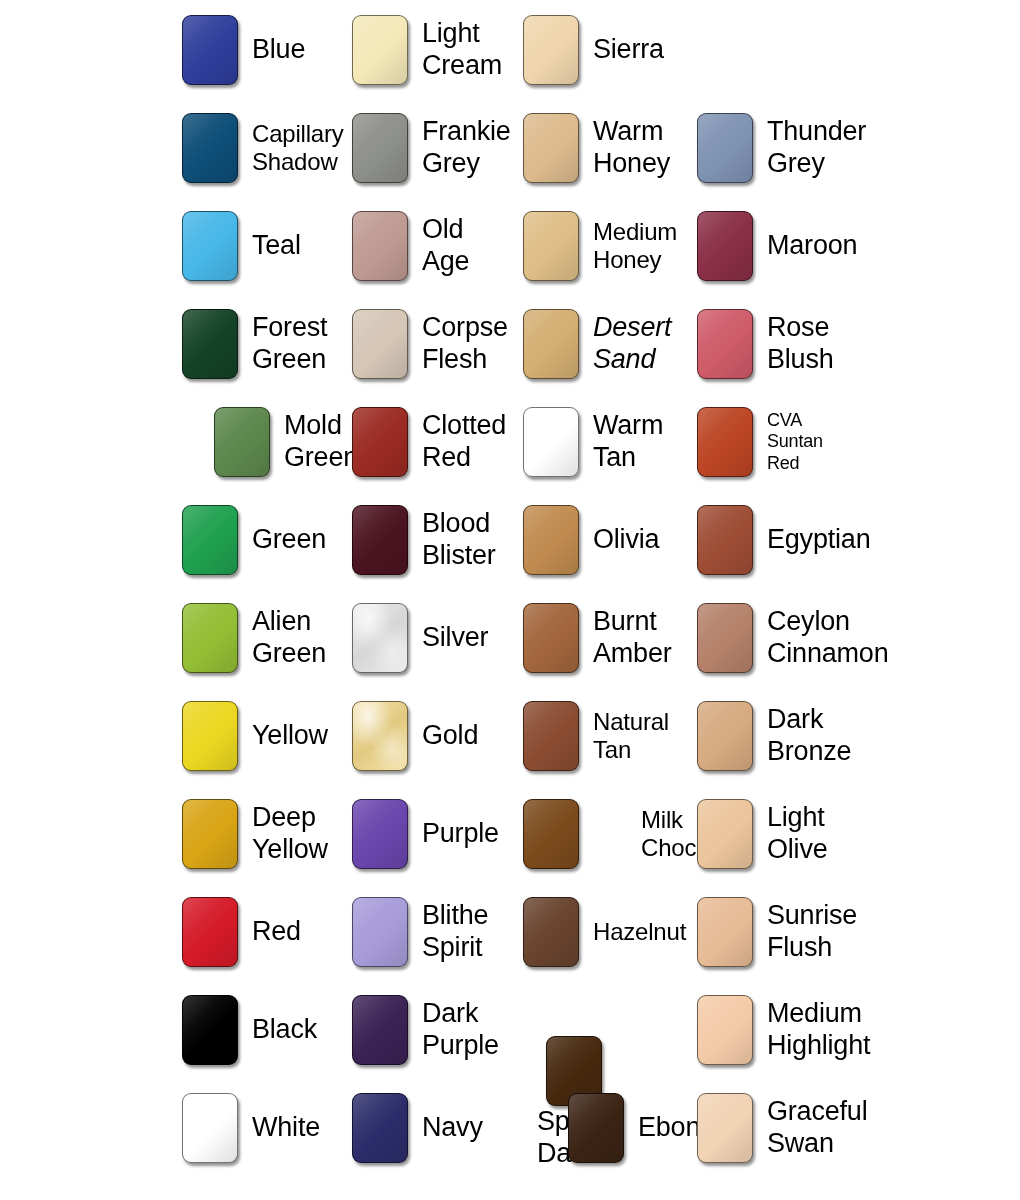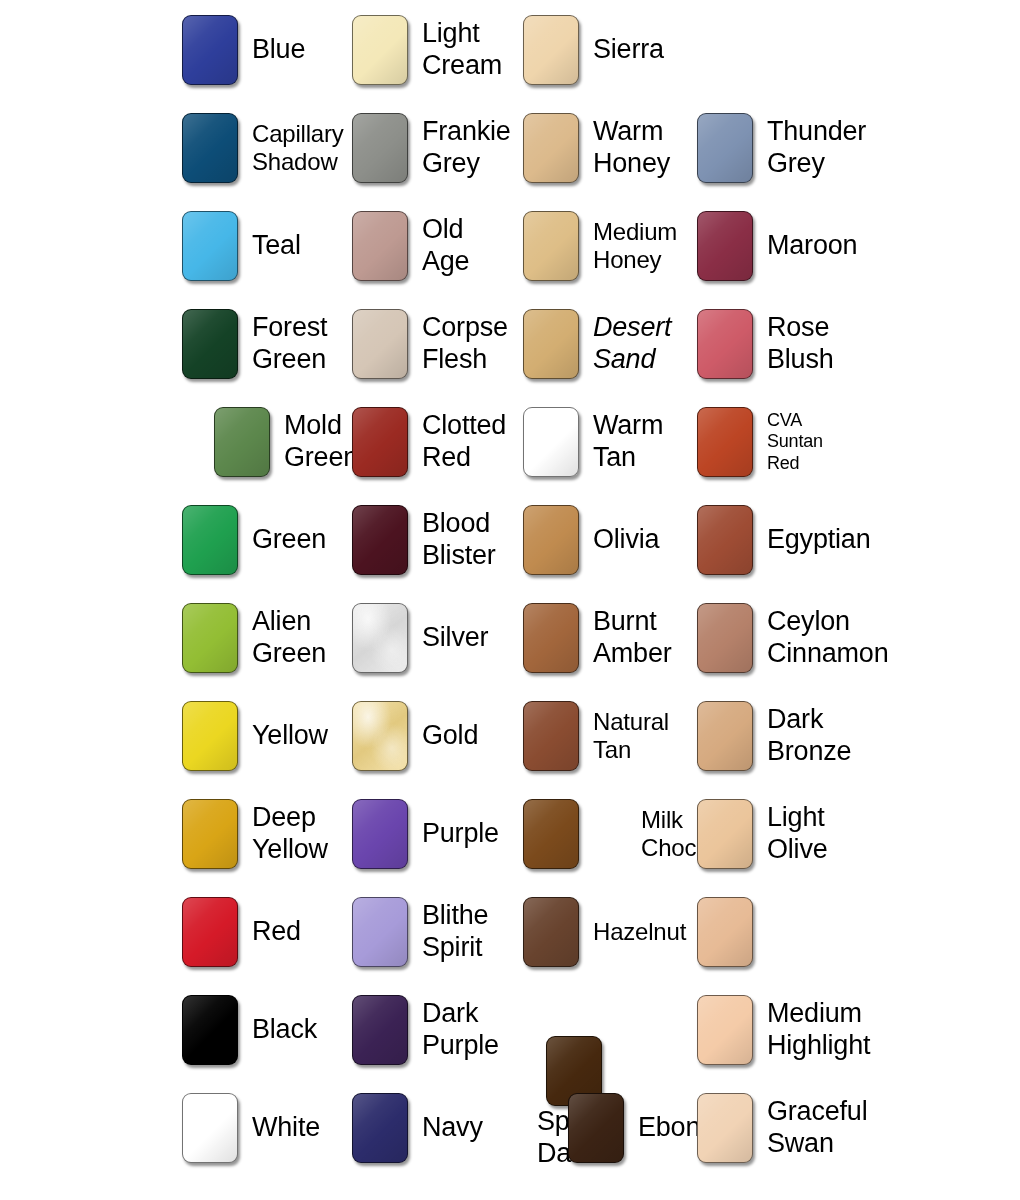--- a/index.html
+++ b/index.html
@@ -241,20 +241,22 @@
       <div class="chip" style="background: rgb(167, 155, 217);"></div>
       <div class="chip-label sz-lg">Blithe
 Spirit</div>
     </div>
     <div class="swatch-cell" style="left: 523px; top: 897px;">
       <div class="chip" style="background: rgb(104, 67, 46);"></div>
       <div class="chip-label sz-sm">Hazelnut</div>
     </div>
     <div class="swatch-cell" style="left: 697px; top: 897px;">
       <div class="chip" style="background: rgb(231, 187, 150);"></div>
+      <div class="chip-label sz-lg">Sunrise
+Flush</div>
     </div>
     <div class="swatch-cell" style="left: 182px; top: 995px;">
       <div class="chip" style="background: rgb(0, 0, 0);"></div>
       <div class="chip-label sz-lg">Black</div>
     </div>
     <div class="swatch-cell" style="left: 352px; top: 995px;">
       <div class="chip" style="background: rgb(59, 34, 84);"></div>
       <div class="chip-label sz-lg">Dark
 Purple</div>
     </div>

